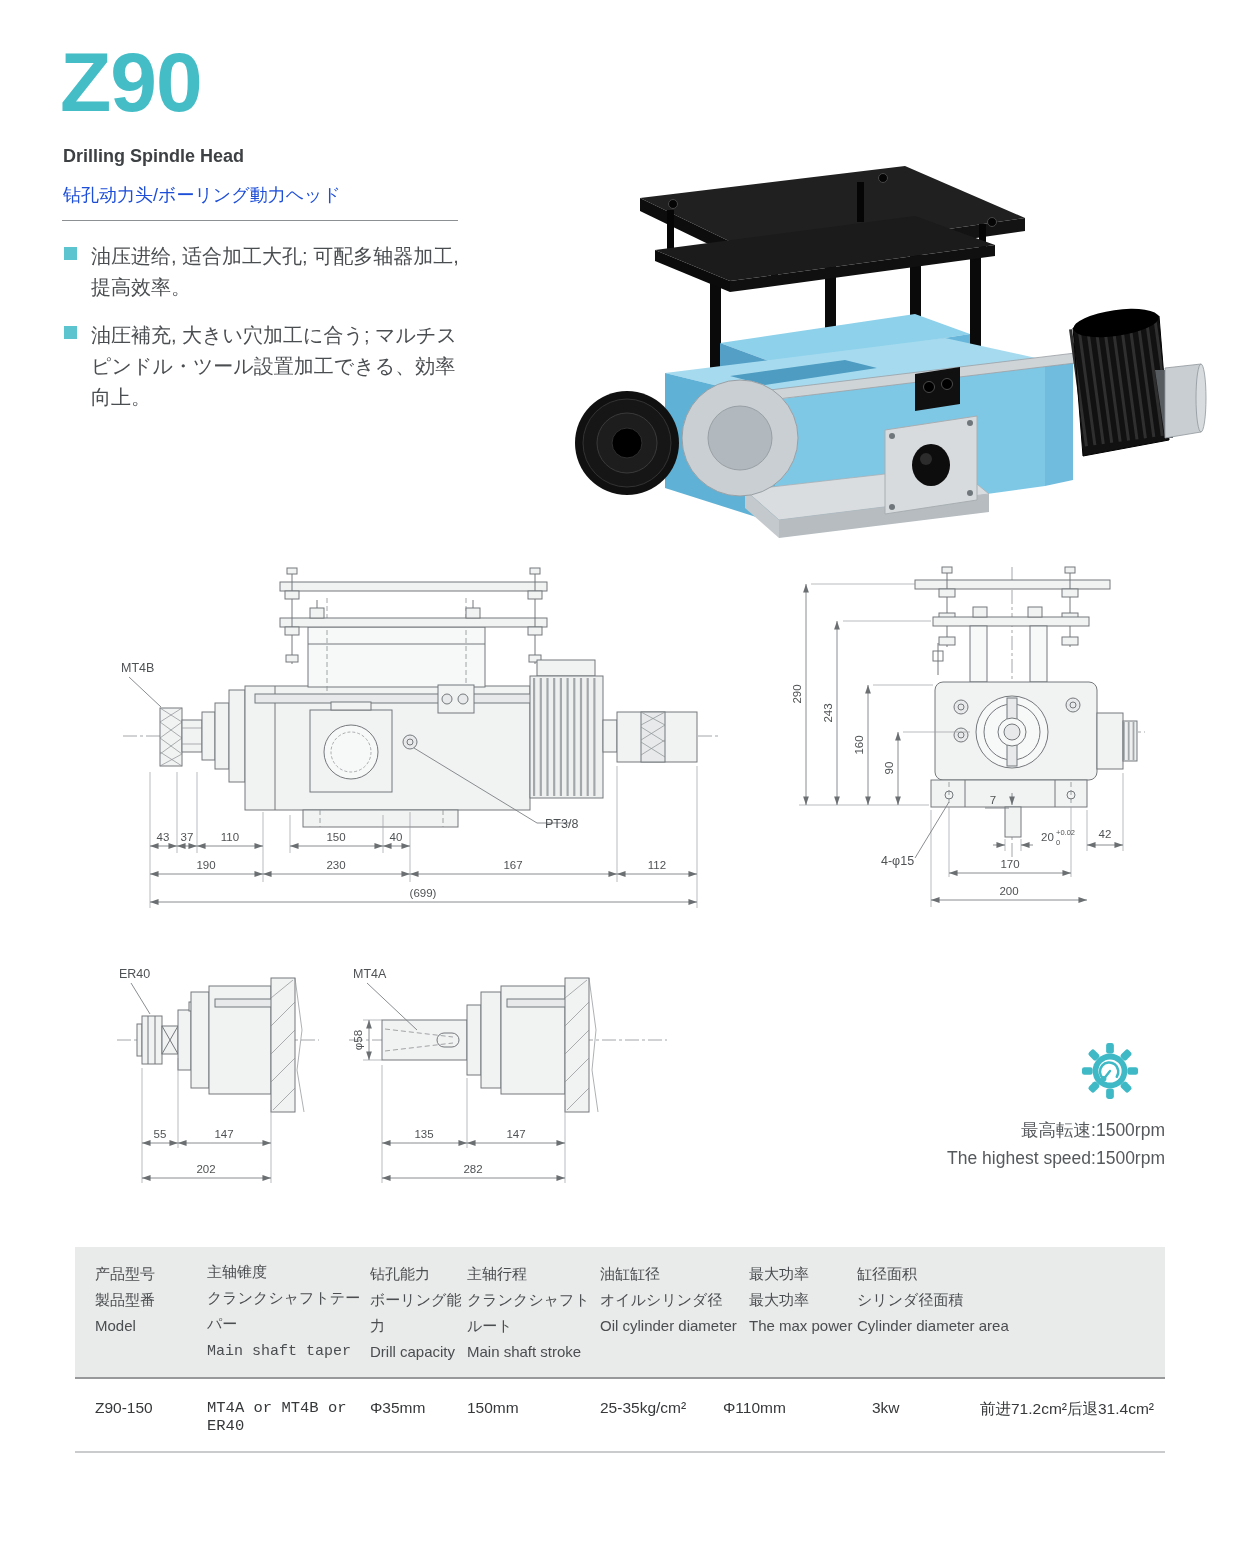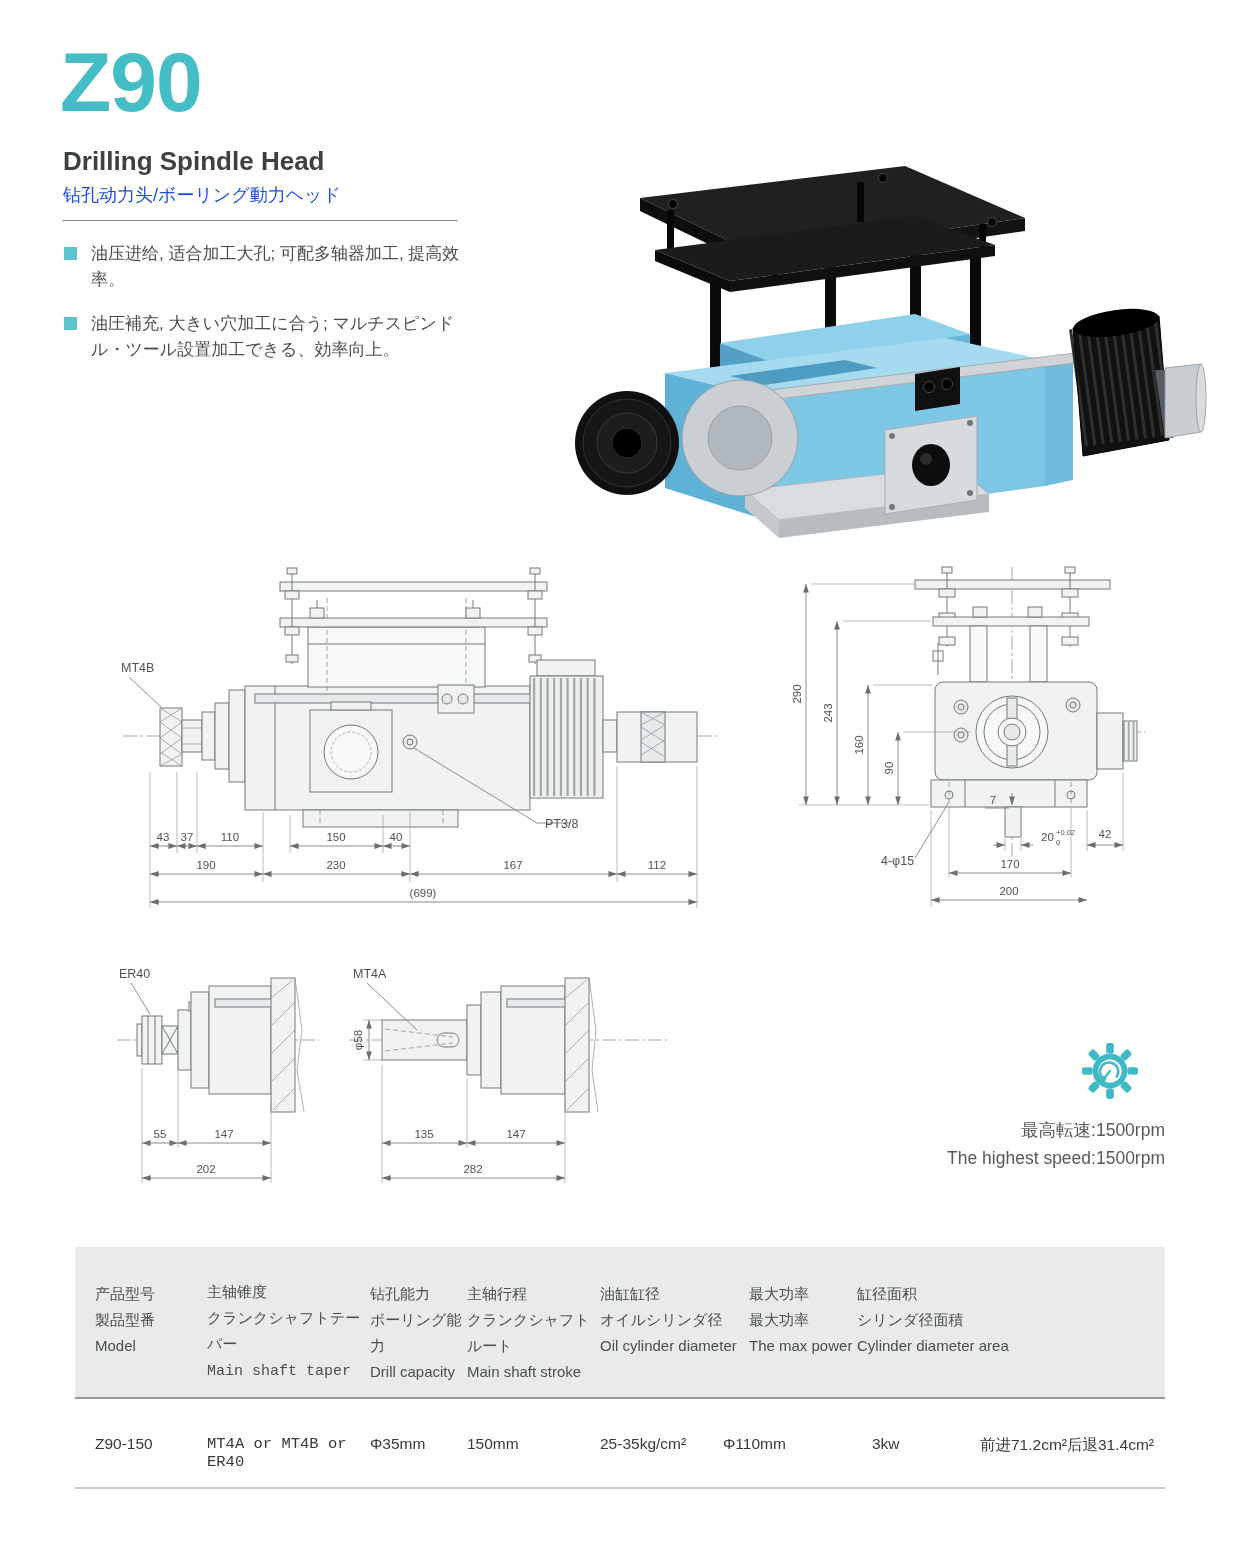--- a/index.html
+++ b/index.html
@@ -2,27 +2,27 @@
 <html><head>
 <meta charset="utf-8">
 <style>
   * { margin:0; padding:0; box-sizing:border-box; }
   html,body { background:#ffffff; }
   body { font-family:"Liberation Sans", sans-serif; }
   .page { position:relative; width:1240px; height:1542px; background:#fff; overflow:hidden;border-radius:21px; }
 
   
   .model-title { position:absolute; left:60px; top:40px; font-size:84px; font-weight:bold; letter-spacing:-1px; line-height:1; color:#45BDC7; }
-  .title-en { position:absolute; left:63px; top:146px; font-size:26px; font-weight:bold; color:#3E4144; }
+  .title-en { position:absolute; left:63px; top:146px; font-size:18px; font-weight:bold; color:#3E4144; }
   .title-cjk { position:absolute; left:63px; top:183px; font-size:18px; color:#1d4ed8; }
   .divider { position:absolute; left:62px; top:220px; width:396px; height:1px; background:#8d9093; }
 
   
   .features { position:absolute; left:62px; top:241px; width:408px; list-style:none; }
-  .features li { display:flex; margin-bottom:17px; font-size:17px; line-height:1.55; color:#4B4E51; }
+  .features li { display:flex; margin-bottom:17px; font-size:20px; line-height:1.55; color:#4B4E51; }
   .features .bullet { flex:none; width:13px; height:13px; background:#5CC4CE; margin:6px 14px 0 2px; }
 
   
   svg.dwg { position:absolute; overflow:visible; }
   .ol   { fill:#f1f2f2; stroke:#75797c; stroke-width:1; }
   .olw  { fill:#f7f8f8; stroke:#75797c; stroke-width:1; }
   .ol2  { fill:#e7e9ea; stroke:#75797c; stroke-width:1; }
   .ln   { fill:none; stroke:#75797c; stroke-width:1; }
   .lnt  { fill:none; stroke:#8b8f92; stroke-width:0.7; }
   .cl   { fill:none; stroke:#8b8f92; stroke-width:0.8; stroke-dasharray:14 3 3 3; }
@@ -34,22 +34,22 @@
   .dts  { font-family:"Liberation Sans", sans-serif; font-size:7.5px; fill:#4f5254; }
   .lbl  { font-family:"Liberation Sans", sans-serif; font-size:12.5px; fill:#4f5254; }
 
   
   .speed { position:absolute; left:765px; top:1042px; width:400px; text-align:right; color:#56595c; font-size:17.5px; line-height:28px; }
   .speed .gear-wrap { margin:0 26px 8px 0; display:inline-block; }
 
   
   .spec-table { position:absolute; left:75px; top:1247px; width:1090px; }
   .thead { display:flex; background:#E9EAEA; padding:14px 0 12px 20px; border-bottom:2px solid #97999B; }
-  .thead .col { font-size:15px; color:#4B4E50; line-height:26px;margin-top:20px; }
-  .trow { display:flex; padding:36px 0 16px 20px; border-bottom:2px solid #C9CBCC; }
+  .thead .col { font-size:15px; color:#4B4E50; line-height:26px; }
+  .trow { display:flex; padding:20px 0 16px 20px; border-bottom:2px solid #C9CBCC; }
   .trow .col { font-size:15.5px; color:#36383A; }
   .c0{width:112px;} .c1{width:163px;font-family:Liberation Mono, monospace;} .c2{width:97px;} .c3{width:133px;}
   .c4{width:123px;} .c5{width:149px;} .c6{width:108px;} .c7{width:185px;}
 </style>
 </head>
 <body>
 
 <div class="page">
 
   <div class="model-title">Z90</div>

